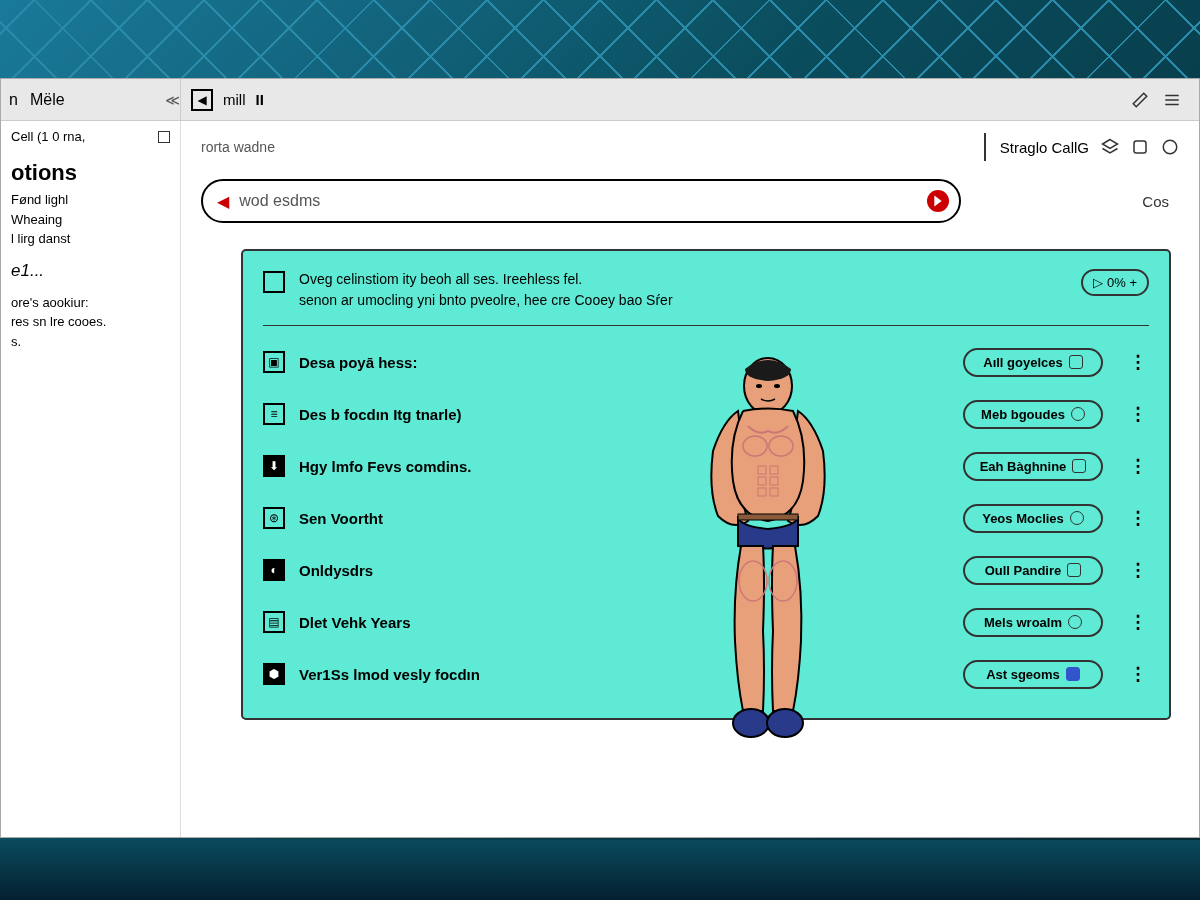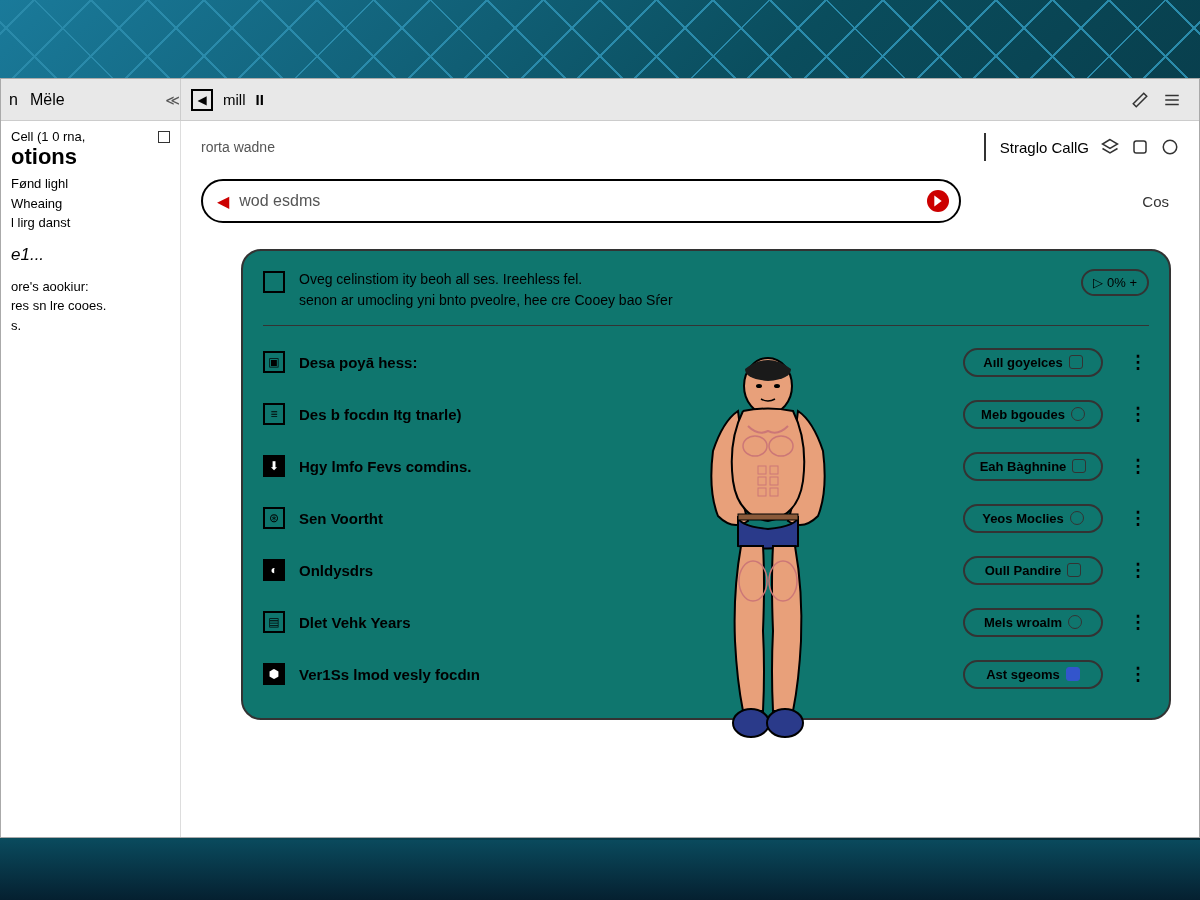--- a/index.html
+++ b/index.html
@@ -12,37 +12,37 @@
 .tb-left{display:flex;align-items:center;gap:12px;padding-left:8px;border-right:1px solid #ccc;height:100%;width:180px}
 .tb-left-label{font-size:16px;font-weight:500}
 .collapse-icon{font-size:14px;color:#555}
 .tb-center{display:flex;align-items:center;gap:10px;padding-left:10px;flex:1}
 .back-btn{width:22px;height:22px;border:2px solid #000;display:flex;align-items:center;justify-content:center;font-size:12px}
 .tb-text{font-size:15px}
 .tb-right{display:flex;align-items:center;gap:14px;padding-right:10px}
 .tb-icon{width:18px;height:18px;color:#333}
 .body{display:flex;flex:1;overflow:hidden}
 .sidebar{width:180px;border-right:1px solid #ddd;padding:8px 10px;overflow:hidden}
-.sb-row1{font-size:13px;display:flex;align-items:center;justify-content:space-between;margin-bottom:0}
+.sb-row1{font-size:13px;display:flex;align-items:center;justify-content:space-between;margin-bottom:16px}
 .sb-heading{font-size:22px;font-weight:700;margin-bottom:4px}
 .sb-p{font-size:13px;line-height:1.5;margin-bottom:12px}
 .sb-italic{font-style:italic;font-family:Liberation Sans, sans-serif;font-size:17px}
 .main{flex:1;padding:8px 20px 20px 20px;position:relative;overflow:hidden}
 .topline{display:flex;align-items:center;justify-content:space-between;height:36px}
 .breadcrumb{font-size:14px;color:#555}
 .right-tools{display:flex;align-items:center;gap:12px;border-left:2px solid #333;padding-left:14px;height:28px}
 .tool-label{font-size:15px;font-weight:500}
 .tool-icon{width:18px;height:18px}
 .searchbar{margin-top:14px;display:flex;align-items:center;gap:20px}
 .search-pill{flex:0 0 760px;height:44px;border:2.5px solid #000;border-radius:22px;display:flex;align-items:center;padding:0 14px;gap:10px;position:relative}
 .search-icon{color:#cc0000;font-size:16px}
 .search-input{flex:1;border:none;outline:none;font-size:16px;color:#555;background:transparent}
 .search-right-dot{position:absolute;right:10px;width:22px;height:22px;background:#cc0000;border-radius:50%}
 .side-link{font-size:15px;color:#333;margin-left:auto;margin-right:10px}
-.card{margin-top:26px;margin-left:40px;width:930px;border:2px solid #333;border-radius:20px;padding:18px 20px;position:relative;background:#0f766e}
+.card{margin-top:26px;margin-left:40px;width:930px;border:2px solid #333;border-radius:5px;padding:18px 20px;position:relative;background:#5eead4}
 .card-header{display:flex;align-items:flex-start;gap:14px;padding-bottom:14px;border-bottom:1.5px solid #333}
 .card-header-icon{width:22px;height:22px;border:2px solid #000;margin-top:2px;flex-shrink:0}
 .card-header-text{font-size:14px;line-height:1.5;flex:1}
 .card-header-badge{border:2px solid #333;border-radius:14px;padding:4px 10px;font-size:13px;display:flex;align-items:center;gap:4px;flex-shrink:0}
 .list{margin-top:10px}
 .list-row{display:flex;align-items:center;height:52px;gap:14px}
 .row-icon{width:22px;height:22px;flex-shrink:0;display:flex;align-items:center;justify-content:center;border:2px solid #000;font-size:12px}
 .row-icon.filled{background:#000;color:#fff;border:none}
 .row-label{font-size:15px;font-weight:700;flex:1}
 .row-btn{border:2px solid #333;border-radius:16px;padding:5px 12px;font-size:13px;font-weight:700;display:flex;align-items:center;gap:6px;min-width:140px;justify-content:center}

